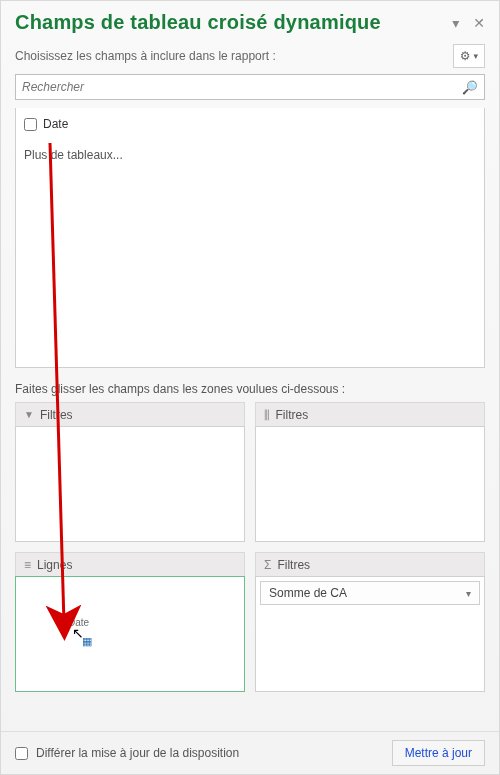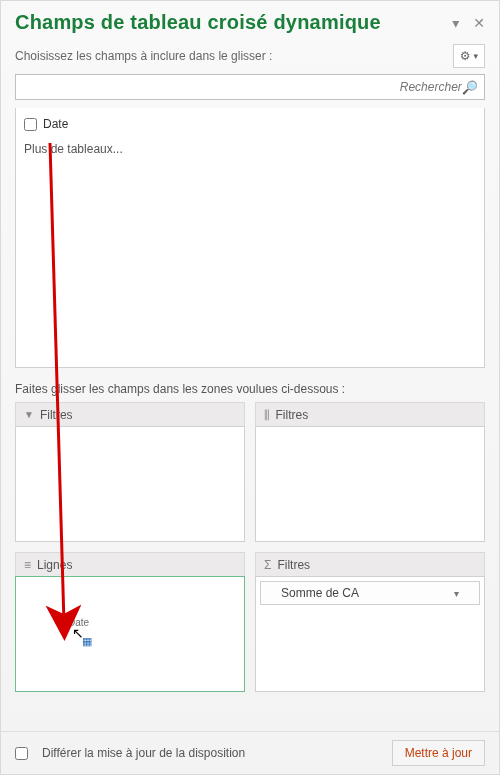--- a/index.html
+++ b/index.html
@@ -46,35 +46,34 @@
   .searchwrap { padding: 0 14px 8px 14px; }
   .searchbox {
     display:flex; align-items:center;
     border:1px solid #bfbfbf; background:#fff;
     height:26px; padding:0 6px;
   }
   .searchbox input {
     flex:1; border:none; outline:none;
     font-style:italic; color:#999; font-size:12px;
     background:transparent;
-    text-align:right;
   }
   .searchbox .mag { color:#2a6fb3; font-size:13px; transform:scaleX(-1); }
   .fieldlist {
     margin: 0 14px; height: 260px;
     border:1px solid #cfcfcf; border-top:none;
     background:#fff;
     padding:6px 8px;
     position:relative;
   }
   .fielditem { display:flex; align-items:center; gap:6px; height:20px; }
   .fielditem input[type=checkbox]{ width:13px; height:13px; }
   .fielditem label { color:#333; }
   .fielditem.bold label { font-weight:700; }
-  .moretables { margin-top:8px; color:#555; }
+  .moretables { margin-top:14px; color:#555; }
   .areainstruct { padding: 14px 27px 6px 14px; color:#555; }
   .areas {
     display:grid;
     grid-template-columns: 1fr 1fr;
     grid-template-rows: 140px 140px;
     gap:10px;
     padding:0 14px;
   }
   .area {
     display:flex; flex-direction:column;
@@ -88,21 +87,21 @@
   .area-body {
     flex:1; background:#fff; border:1px solid #d0d0d0;
     padding:4px; position:relative;
   }
   .area-body.drop-active {
     border:1px solid #6bbf8b;
   }
   .valueitem {
     height:24px; border:1px solid #cfcfcf; background:#fdfdfd;
     display:flex; align-items:center; justify-content:space-between;
-    padding:0 20px; color:#444;
+    padding:0 8px; color:#444;
     cursor:pointer;
   }
   .valueitem .dd { font-size:10px; color:#777; }
   .drag-ghost {
     position:absolute;
     left:52px; top:40px;
     font-size:10px; color:#6a6a6a;
     text-align:center;
     pointer-events:none;
   }
@@ -114,23 +113,23 @@
   .cursor-drag .node {
     position:absolute; left:10px; top:10px; font-size:11px; color:#2a6fb3;
   }
   .bottombar {
     position:absolute; left:0; right:0; bottom:0;
     display:flex; align-items:center; justify-content:space-between;
     padding:8px 14px;
     border-top:1px solid #dedede;
     background:#f3f3f3;
   }
-  .deferwrap { display:flex; align-items:center; gap:14px; color:#555; }
+  .deferwrap { display:flex; align-items:center; gap:8px; color:#555; }
   .updatebtn {
-    border:1px solid #cfcfcf; background:#f6f6f6; color:#c2410c;
+    border:1px solid #cfcfcf; background:#f6f6f6; color:#1d4ed8;
     height:26px; padding:0 12px; font-size:12px;
     cursor:default;
   }
   
   .arrow-svg {
     position:absolute; left:0; top:0; width:500px; height:775px;
     pointer-events:none;
   }
   .ico { font-family: "Segoe UI Symbol","Segoe UI",sans-serif; }
 </style>
@@ -141,21 +140,21 @@
 
   <div class="titlebar">
     <div class="title">Champs de tableau croisé dynamique</div>
     <div class="winbtns">
       <span class="ico">▾</span>
       <span class="ico">✕</span>
     </div>
   </div>
 
   <div class="row-instruct">
-    <div>Choisissez les champs à inclure dans le glisser :</div>
+    <div>Choisissez les champs à inclure dans le rapport :</div>
     <div class="gearbtn">
       <span class="ico">⚙</span>
       <span class="ico caret">▾</span>
     </div>
   </div>
 
   <div class="searchwrap">
     <div class="searchbox">
       <input type="text" placeholder="Rechercher" style="">
       <span class="ico mag">🔍</span>

